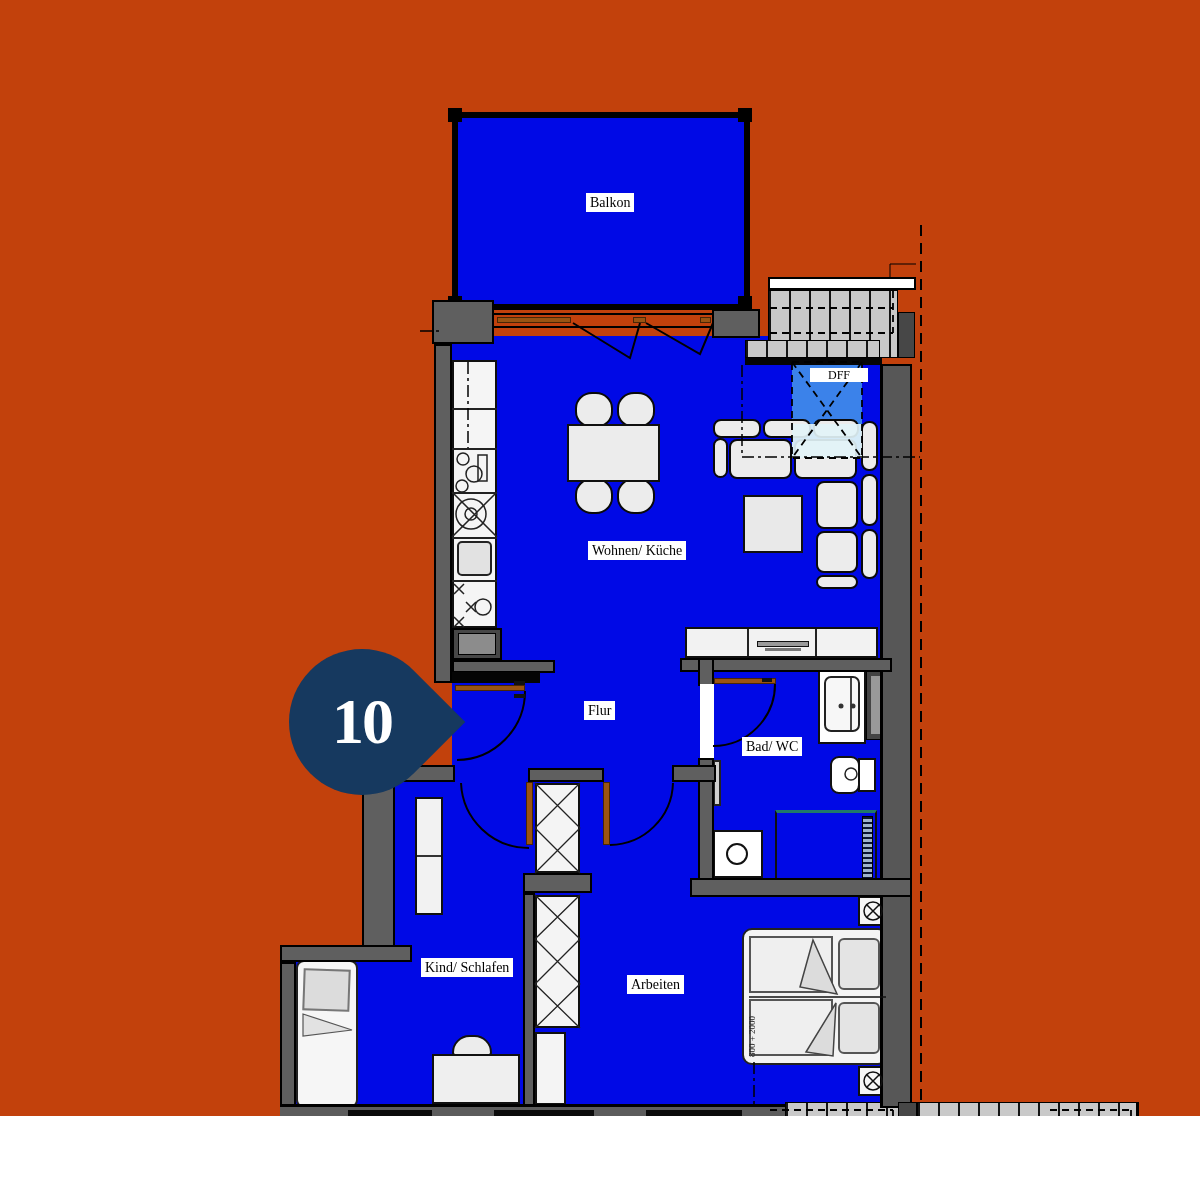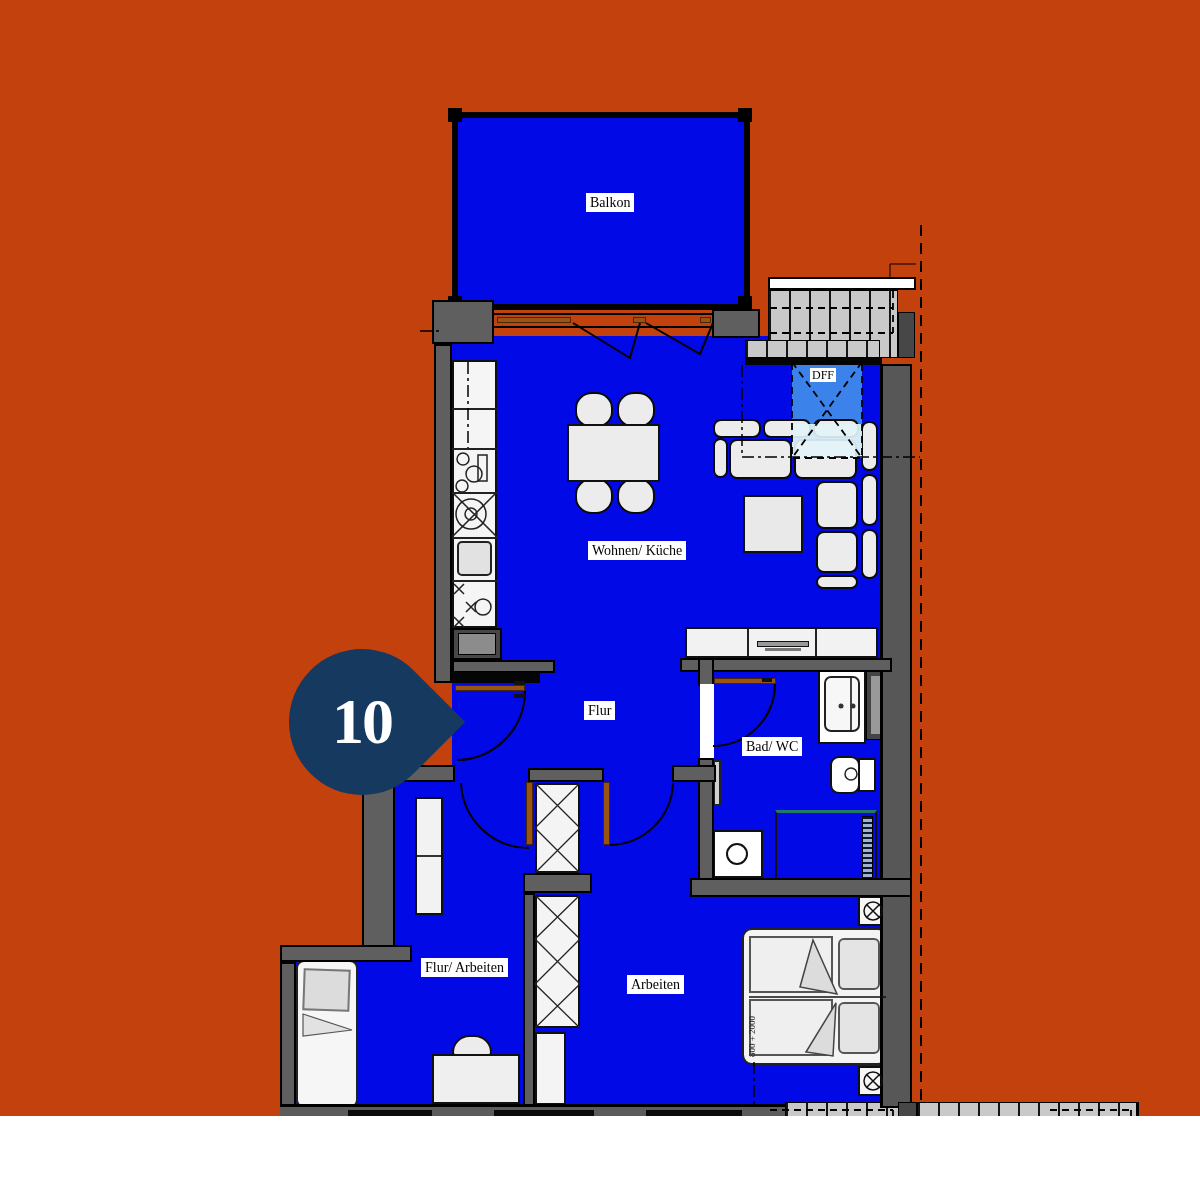--- a/index.html
+++ b/index.html
@@ -10,21 +10,21 @@
   .blue{background:var(--blue,#0009e6);}
   .wall{background:#5f5f5f;border:2px solid #000;}
   .walld{background:#474747;border:1px solid #000;}
   .blackbar{background:#050505;}
   .hatch{background:repeating-linear-gradient(90deg,#141414 0 2px,#c9c9c9 2px 20px);border:1px solid #000;}
   .furn{background:#f0f0f0;border:2px solid #101010;}
   .cush{background:#ececec;border:2px solid #0a0a0a;border-radius:8px;}
   .brown{background:#9a5412;border:1px solid #4a2606;}
   .room-label{position:absolute;background:#fff;color:#000;font-size:14px;line-height:17px;
               padding:1px 4px;white-space:nowrap;z-index:50;}
-  .dff-label{font-size:12px;line-height:14px;padding:0 2px;}
+  .dff-label{font-size:12px;line-height:14px;padding:0 18px;}
   svg.overlay{position:absolute;left:0;top:0;z-index:40;pointer-events:none;}
   
   #pin{position:absolute;left:289px;top:649px;width:146px;height:146px;z-index:60;
        background:var(--marker,#16395f);transform:rotate(45deg);
        border-radius:50% 0 50% 50%;}
   #pin .num{width:100%;height:100%;display:flex;align-items:center;justify-content:center;
        transform:rotate(-45deg);color:#fff;font-size:64px;font-weight:bold;letter-spacing:-2px;}
   .vtext{position:absolute;left:747px;top:1057px;width:62px;font-size:9px;color:#222;
        transform:rotate(-90deg);transform-origin:0 0;z-index:50;white-space:nowrap;}
   .z1{z-index:1}.z2{z-index:2}.z5{z-index:5}.z6{z-index:6}.z10{z-index:10}.z12{z-index:12}
@@ -249,21 +249,21 @@
 
     <g stroke="#1c3a28" stroke-width="2">
       <path d="M352,1123 H430 M497,1123 H590 M649,1123 H738"></path>
     </g>
   </svg>
 
   <div class="room-label" style="left:586px;top:193px;">Balkon</div>
   <div class="room-label" style="left:588px;top:541px;">Wohnen/ Küche</div>
   <div class="room-label" style="left:584px;top:701px;">Flur</div>
   <div class="room-label" style="left:742px;top:737px;">Bad/ WC</div>
-  <div class="room-label" style="left:421px;top:958px;">Flur/ Arbeiten</div>
+  <div class="room-label" style="left:421px;top:958px;">Kind/ Schlafen</div>
   <div class="room-label" style="left:627px;top:975px;">Arbeiten</div>
   <div class="room-label dff-label" style="left:810px;top:368px;">DFF</div>
   <div class="vtext">800 + 2000</div>
 
   <div id="pin">
     <div class="num">10</div>
   </div>
 
 </div>
 

